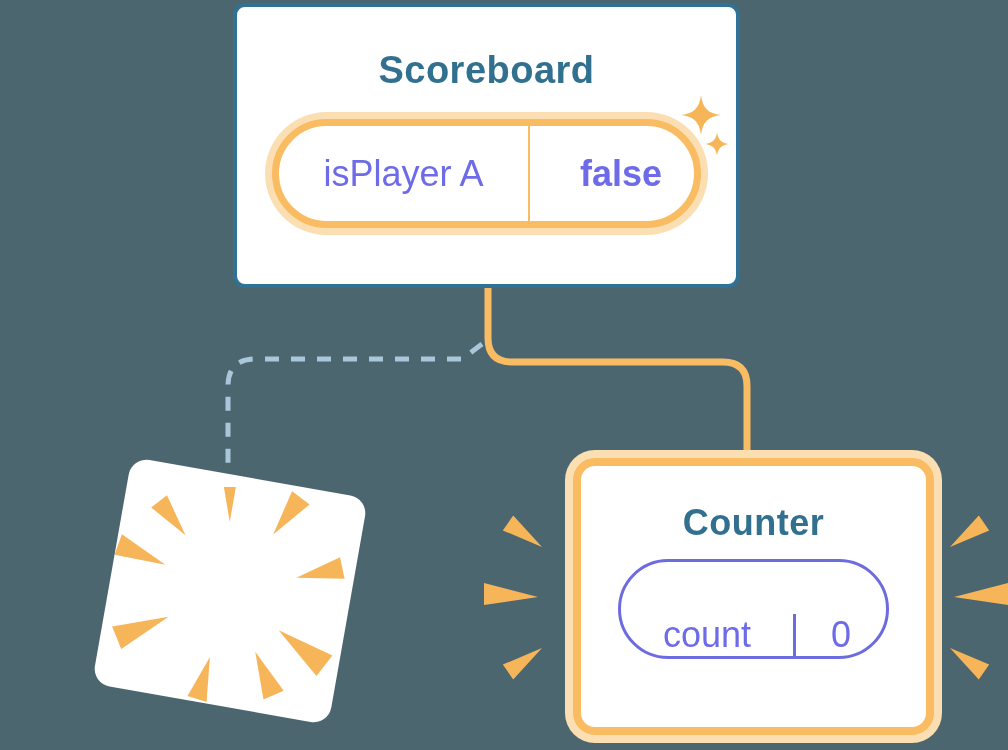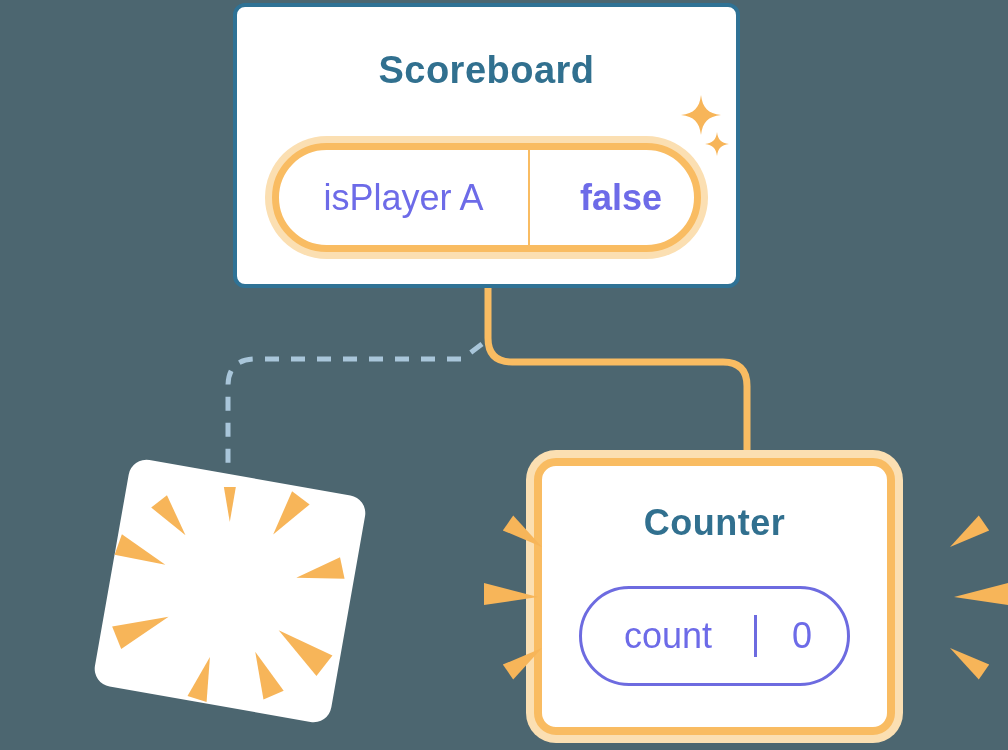--- a/index.html
+++ b/index.html
@@ -21,21 +21,20 @@
   }
 
   #scoreboard{
     position:absolute;left:233px;top:3px;width:507px;height:285px;
     box-sizing:border-box;
     background:var(--card-background,#fff);
     border:4px solid var(--card-border-teal,#2F7295);
     border-radius:12px;
     display:flex;flex-direction:column;align-items:center;
     z-index:2;
-    gap:24px;
   }
   #scoreboard .card-title{margin-top:42px;font-size:38px;}
 
   .pill-halo{
     margin-top:20px;
     background:var(--accent-orange-light,#FBDFB2);
     border-radius:999px;padding:7px;
   }
   .pill-ring{
     border:7px solid var(--accent-orange,#F9BC62);
@@ -49,37 +48,37 @@
   }
   .pill-ring .key-cell{width:249px;}
   .pill-ring .value-cell{
     width:146px;
     border-left:2px solid var(--accent-orange,#F9BC62);
     font-weight:bold;
     padding-left:18px;
   }
 
   #counter-halo{
-    position:absolute;left:526px;top:450px;width:377px;height:293px;
+    position:absolute;left:565px;top:450px;width:377px;height:293px;
     box-sizing:border-box;
     background:var(--accent-orange-light,#FBDFB2);
     border-radius:30px;padding:8px;
     z-index:2;
   }
   #counter{
     width:100%;height:100%;box-sizing:border-box;
     background:var(--card-background,#fff);
     border:8px solid var(--accent-orange,#F9BC62);
     border-radius:22px;
     display:flex;flex-direction:column;align-items:center;
   }
   #counter .card-title{margin-top:36px;font-size:36px;}
 
   .count-pill{
-    margin-top:42px;display:flex;align-items:center;
+    margin-top:15px;display:flex;align-items:flex-end;
     height:100px;box-sizing:border-box;
     background:#fff;
     border:3px solid var(--pill-border-purple,#6D6BE0);
     border-radius:999px;
   }
   .count-pill .key-cell{width:172px;}
   .count-pill .value-cell{
     width:90px;
     border-left:3px solid var(--pill-border-purple,#6D6BE0);
   }

